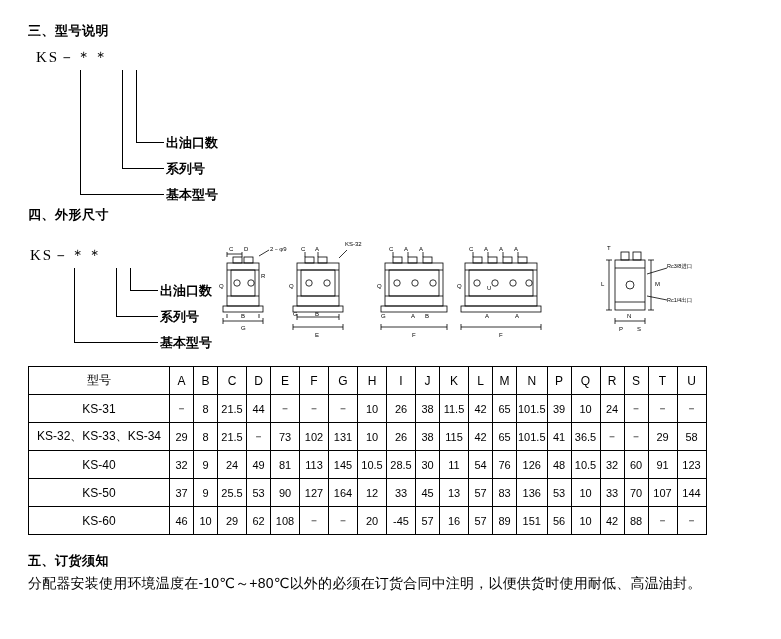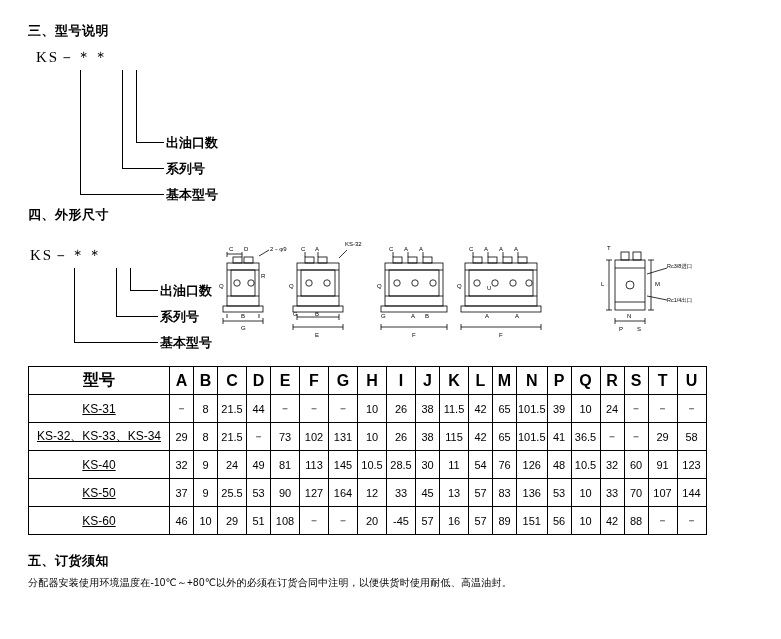--- a/index.html
+++ b/index.html
@@ -19,21 +19,21 @@
     font-weight:bold;
     letter-spacing:0.5px;
   }
   #sec3-title{left:28px;top:22px;}
   #sec4-title{left:28px;top:206px;}
   #sec5-title{left:28px;top:552px;}
 
   .note-text{
     position:absolute;
     left:28px;top:574px;
-    font-size:10px;
+    font-size:14px;
     line-height:18px;
     letter-spacing:0.2px;
   }
 
   
   .code-block{position:absolute;text-align:right;}
   .code-title{
     font-size:15px;
     letter-spacing:2px;
     font-family:"Liberation Serif","DejaVu Serif",serif;
@@ -58,25 +58,24 @@
   }
   table.spec th, table.spec td{
     border:1px solid #000;
     text-align:center;
     vertical-align:middle;
     height:27px;
     padding:0 1px;
     font-weight:normal;
     white-space:nowrap;
   }
-  table.spec th{font-weight:bold;font-size:16px;}
+  table.spec th{font-weight:normal;font-size:12px;}
   table.spec td.rowhdr{
     width:138px;
     font-size:12px;
-    text-decoration:underline;
   }
   table.spec td.c{width:21px;}
   table.spec td.cw{width:26px;margin-top:15px;}
   table.spec th.c{width:21px;}
   table.spec th.cw{width:26px;}
 
   
   .draw{position:absolute;left:215px;top:238px;width:540px;height:120px;}
   .draw svg{display:block;}
 </style>
@@ -390,21 +389,21 @@
         <td class="c">33</td>
         <td class="c">70</td>
         <td class="cw">107</td>
         <td class="cw">144</td>
       </tr>
       <tr>
         <td class="rowhdr">KS-60</td>
         <td class="c">46</td>
         <td class="c">10</td>
         <td class="cw">29</td>
-        <td class="c">51</td>
+        <td class="c">62</td>
         <td class="cw">108</td>
         <td class="cw">－</td>
         <td class="cw">－</td>
         <td class="cw">20</td>
         <td class="cw">-45</td>
         <td class="c">57</td>
         <td class="cw">16</td>
         <td class="c">57</td>
         <td class="c">89</td>
         <td class="cw">151</td>

